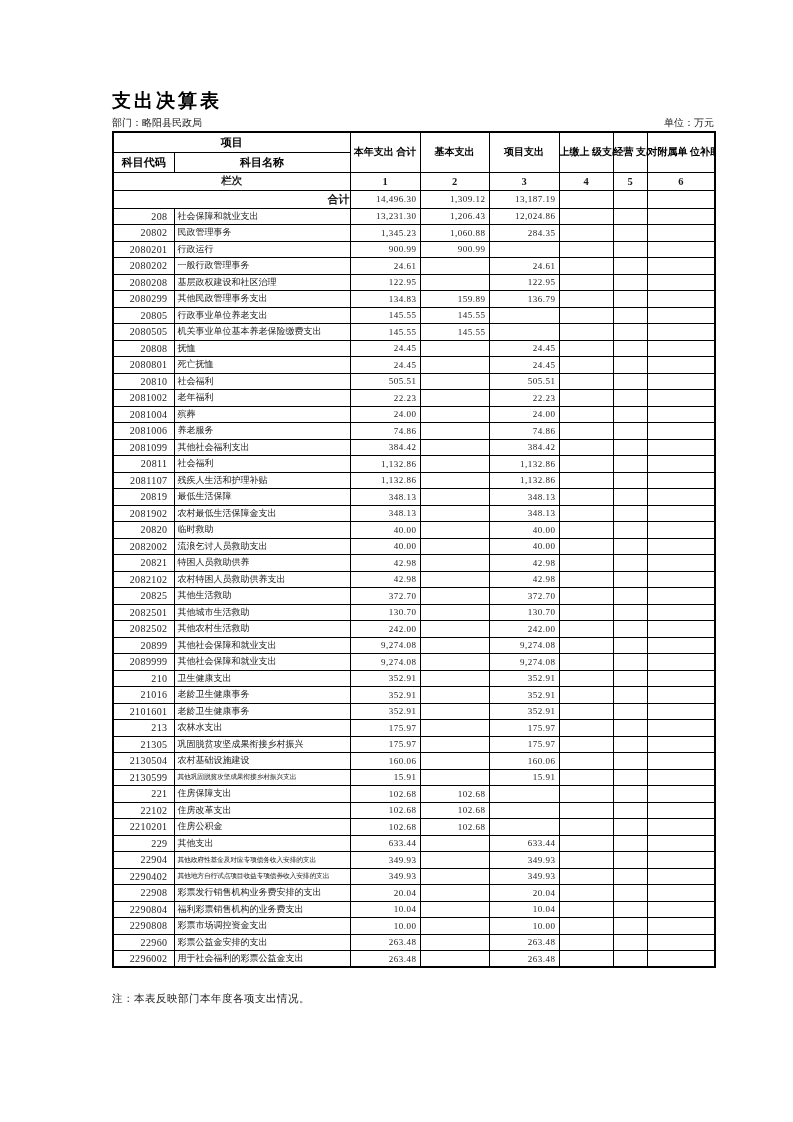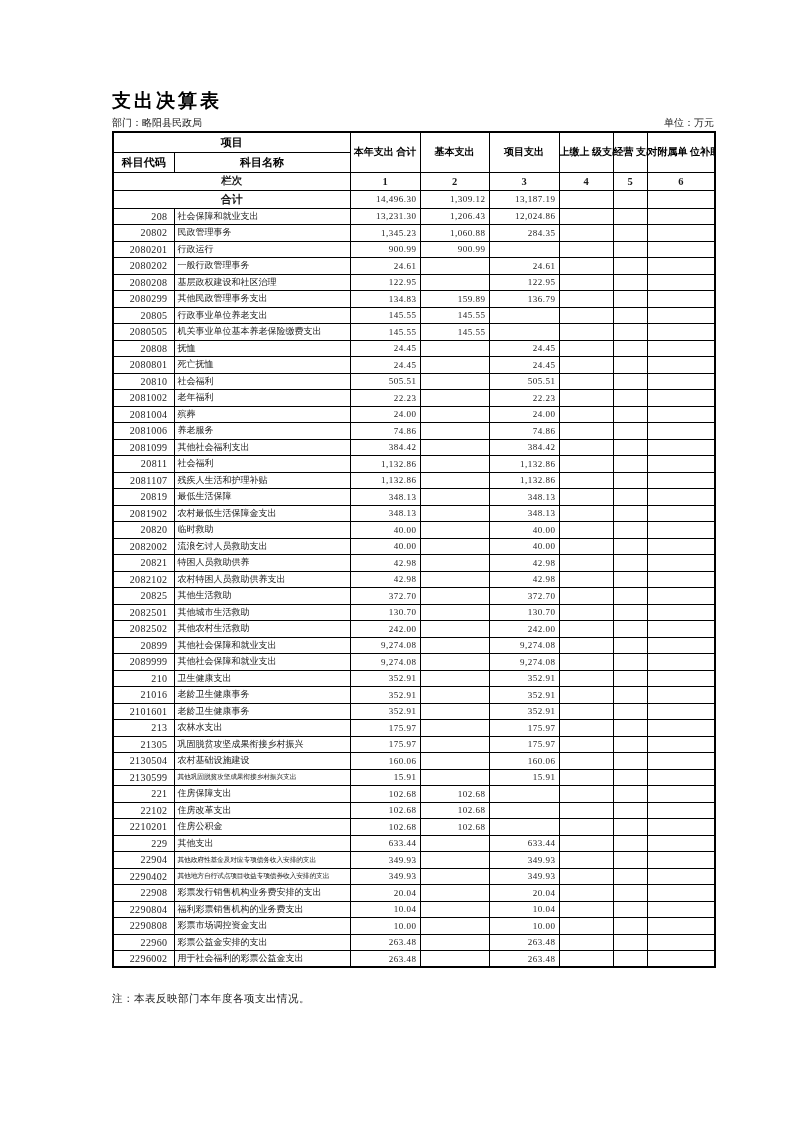--- a/index.html
+++ b/index.html
@@ -53,21 +53,21 @@
     color: #000;
   }
   tr.hdr-row-1 th.project-head { height: 20px; font-size: 11px; }
   tr.hdr-row-2 th { height: 20px; font-size: 11px; }
   tr.lanci-row td {
     height: 18px; text-align: center;
     font-weight: bold; font-size: 10.5px; vertical-align: middle;
   }
   tr.total-row td { height: 18px; vertical-align: middle; }
   tr.total-row td.label {
-    text-align: center; font-weight: bold; font-size: 11px;
+    text-align: right; font-weight: bold; font-size: 11px;
   }
   tbody td { height: 16.5px; vertical-align: middle; }
   td.code {
     text-align: right; padding-right: 6px;
     font-size: 10px; letter-spacing: 0.4px;
   }
   td.name {
     text-align: left; padding-left: 3px;
     font-size: 9px;
   }

